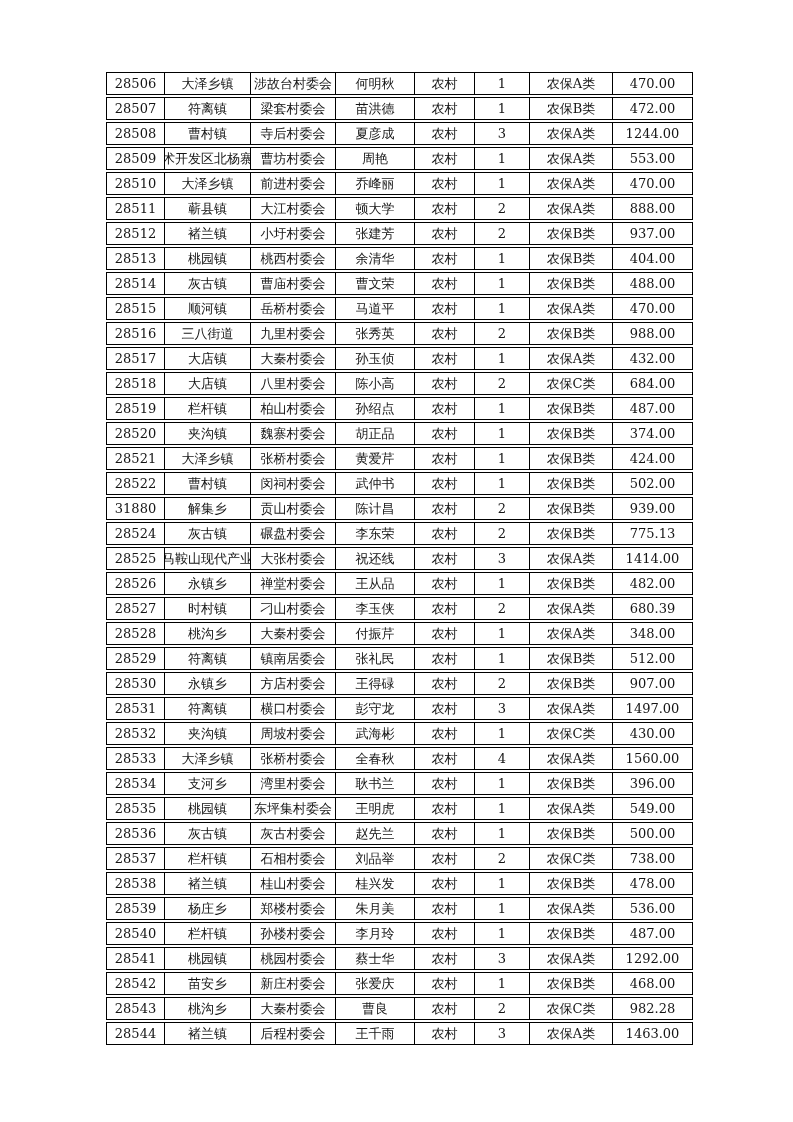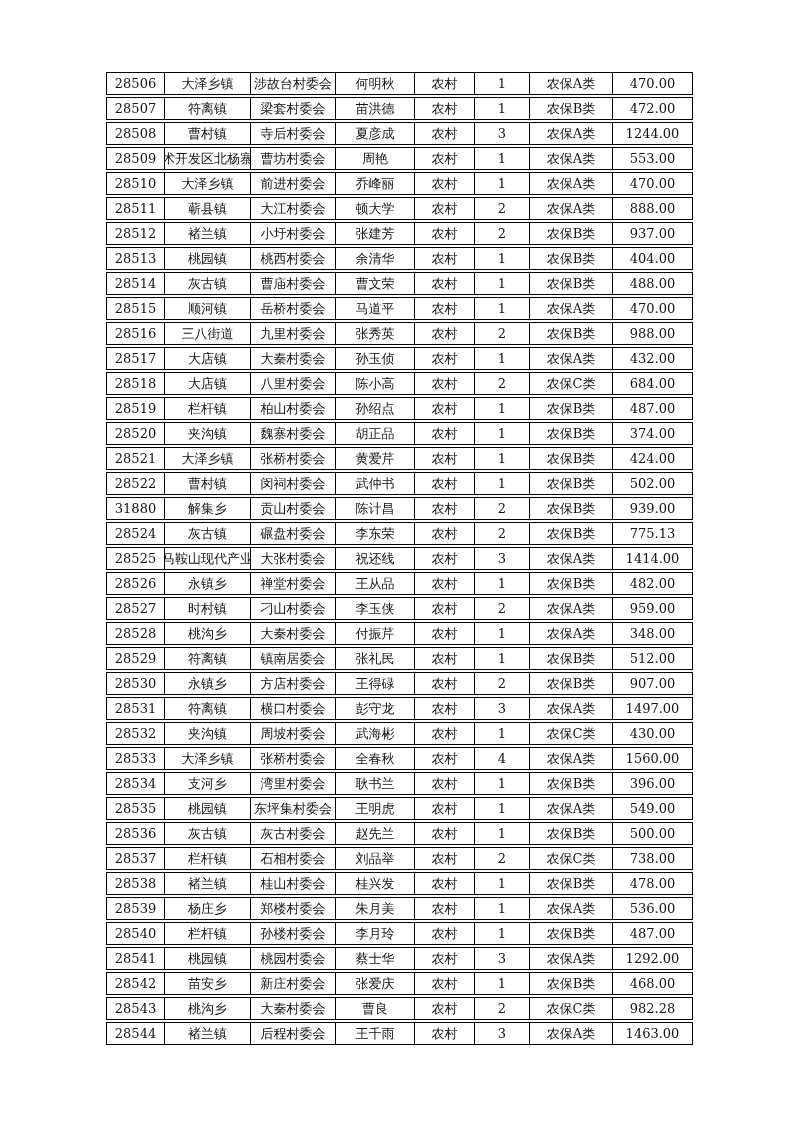--- a/index.html
+++ b/index.html
@@ -286,21 +286,21 @@
   </div>
 
   <div class="row">
     <div class="cell c0">28527</div>
     <div class="cell c1">时村镇</div>
     <div class="cell c2">刁山村委会</div>
     <div class="cell c3">李玉侠</div>
     <div class="cell c4">农村</div>
     <div class="cell c5">2</div>
     <div class="cell c6">农保A类</div>
-    <div class="cell c7">959.00</div>
+    <div class="cell c7">680.39</div>
   </div>
 
   <div class="row">
     <div class="cell c0">28528</div>
     <div class="cell c1">桃沟乡</div>
     <div class="cell c2">大秦村委会</div>
     <div class="cell c3">付振芹</div>
     <div class="cell c4">农村</div>
     <div class="cell c5">1</div>
     <div class="cell c6">农保A类</div>

